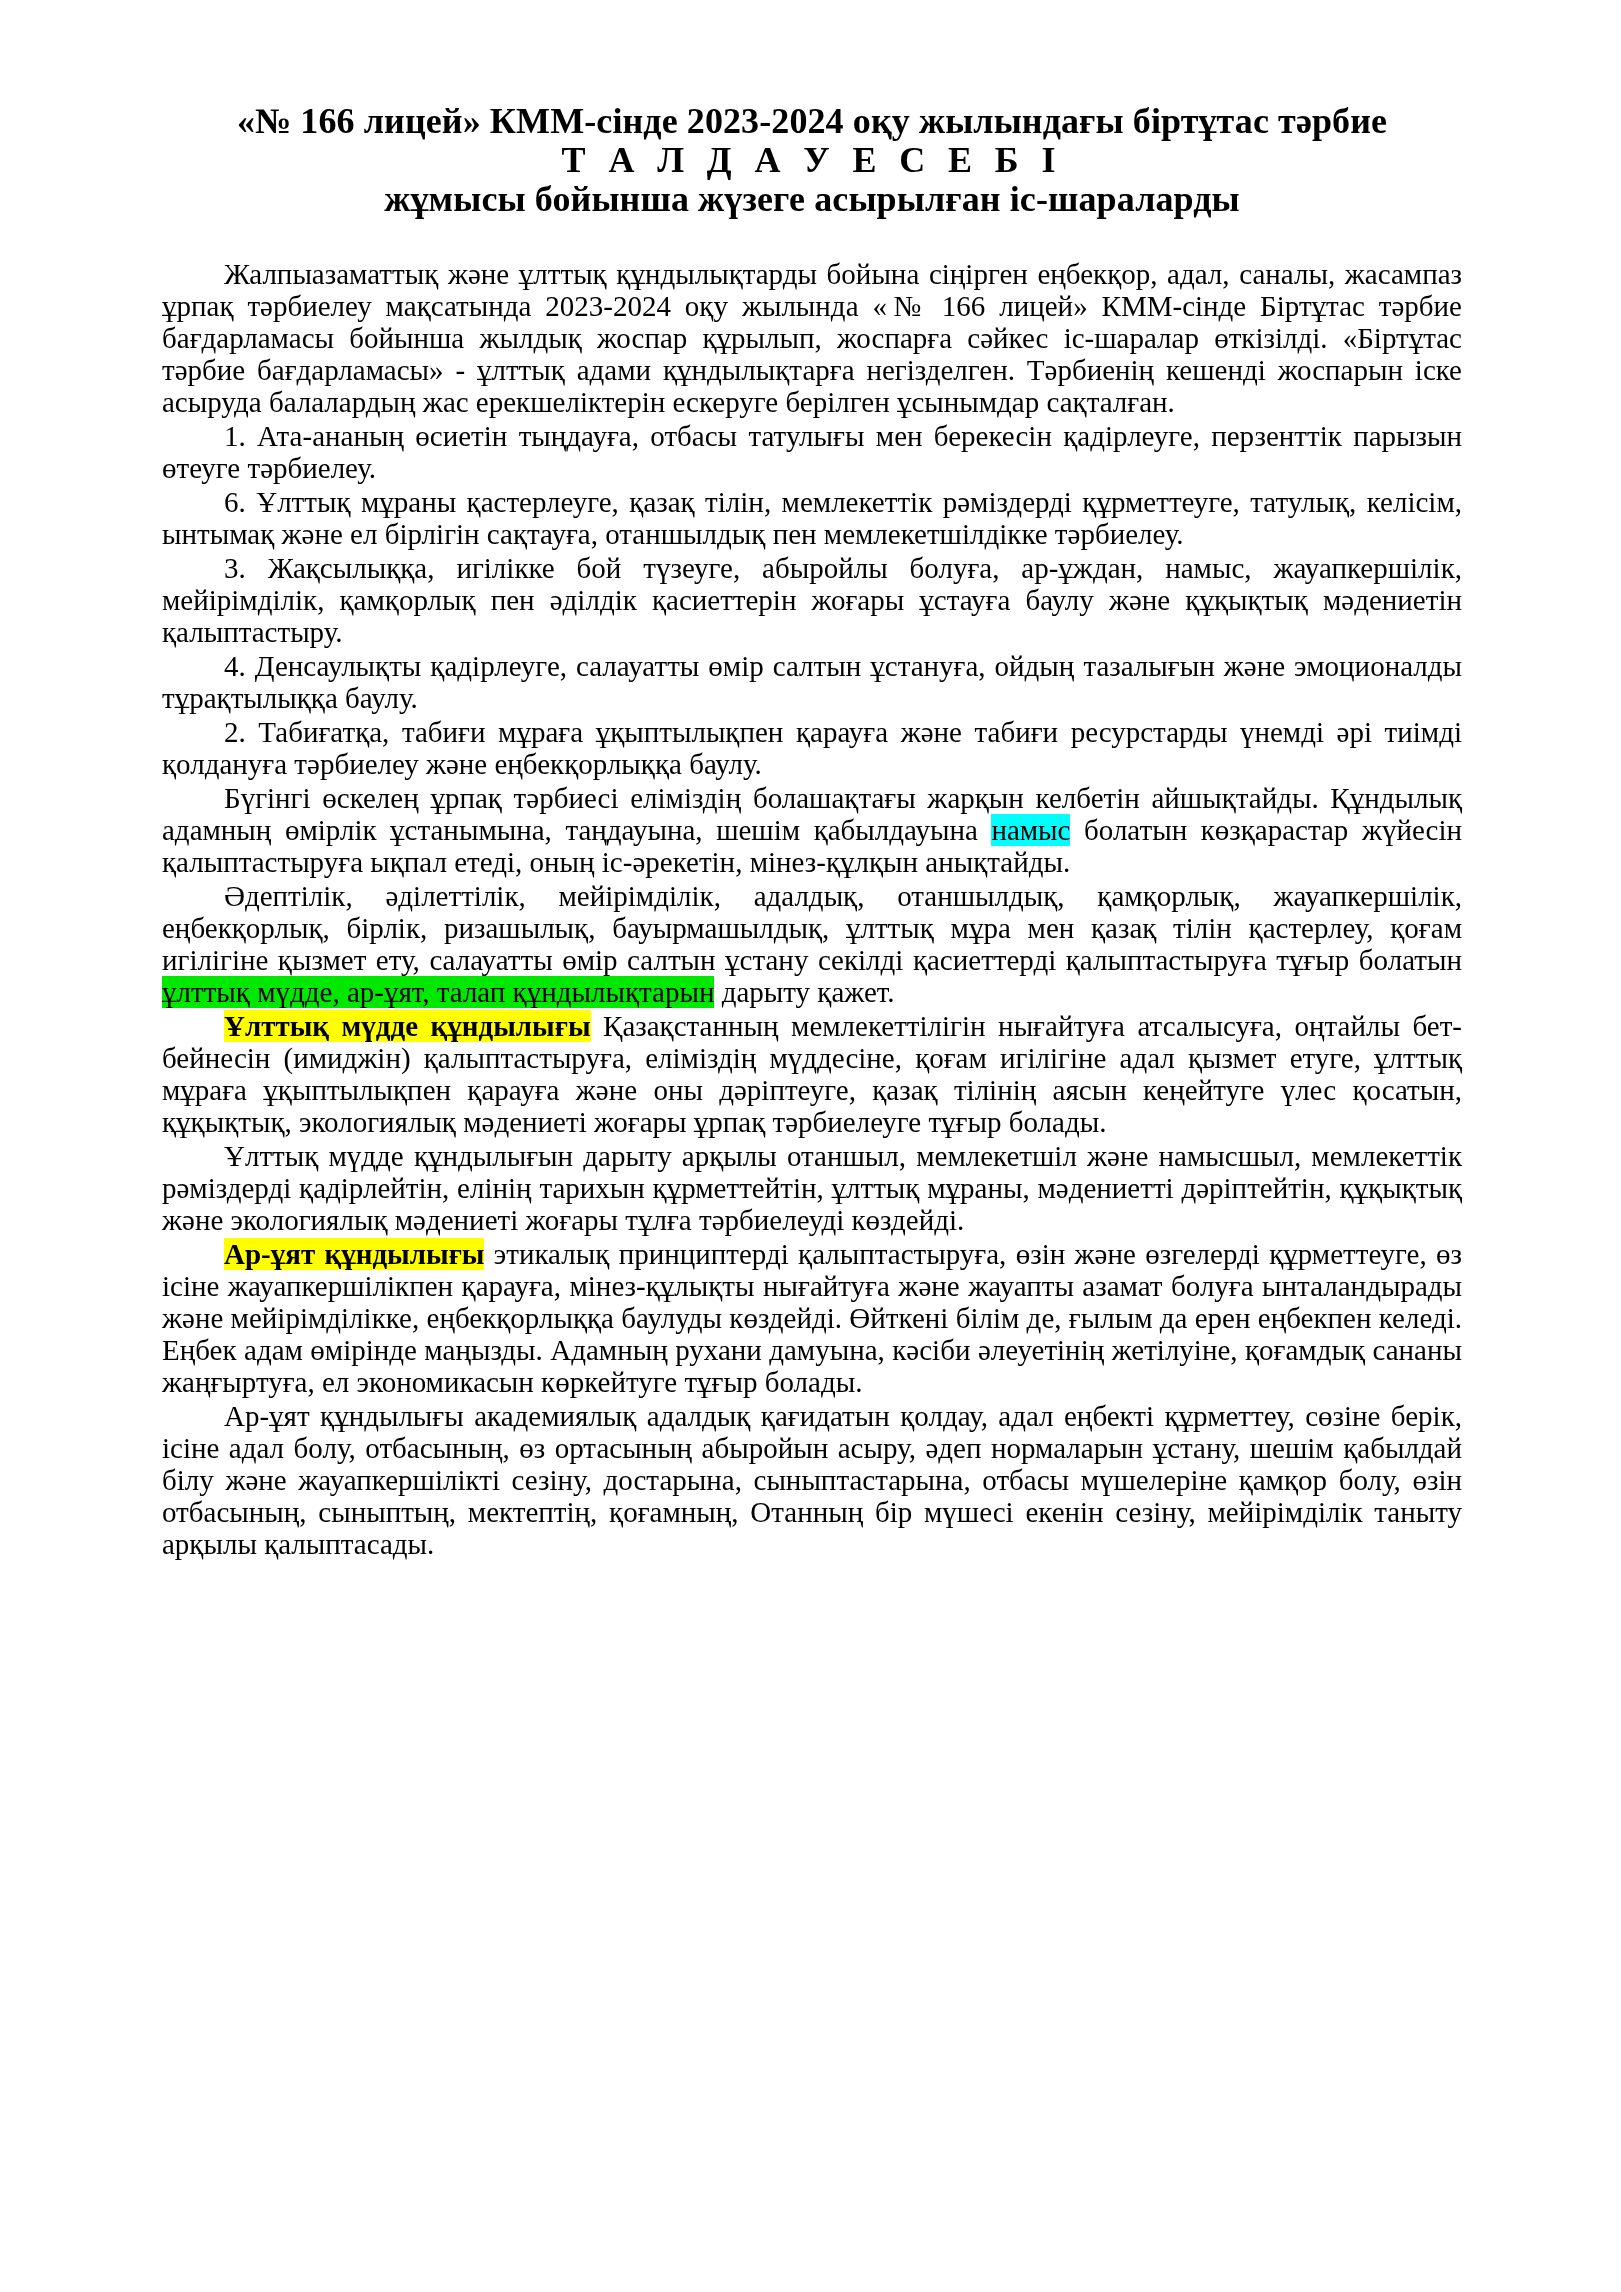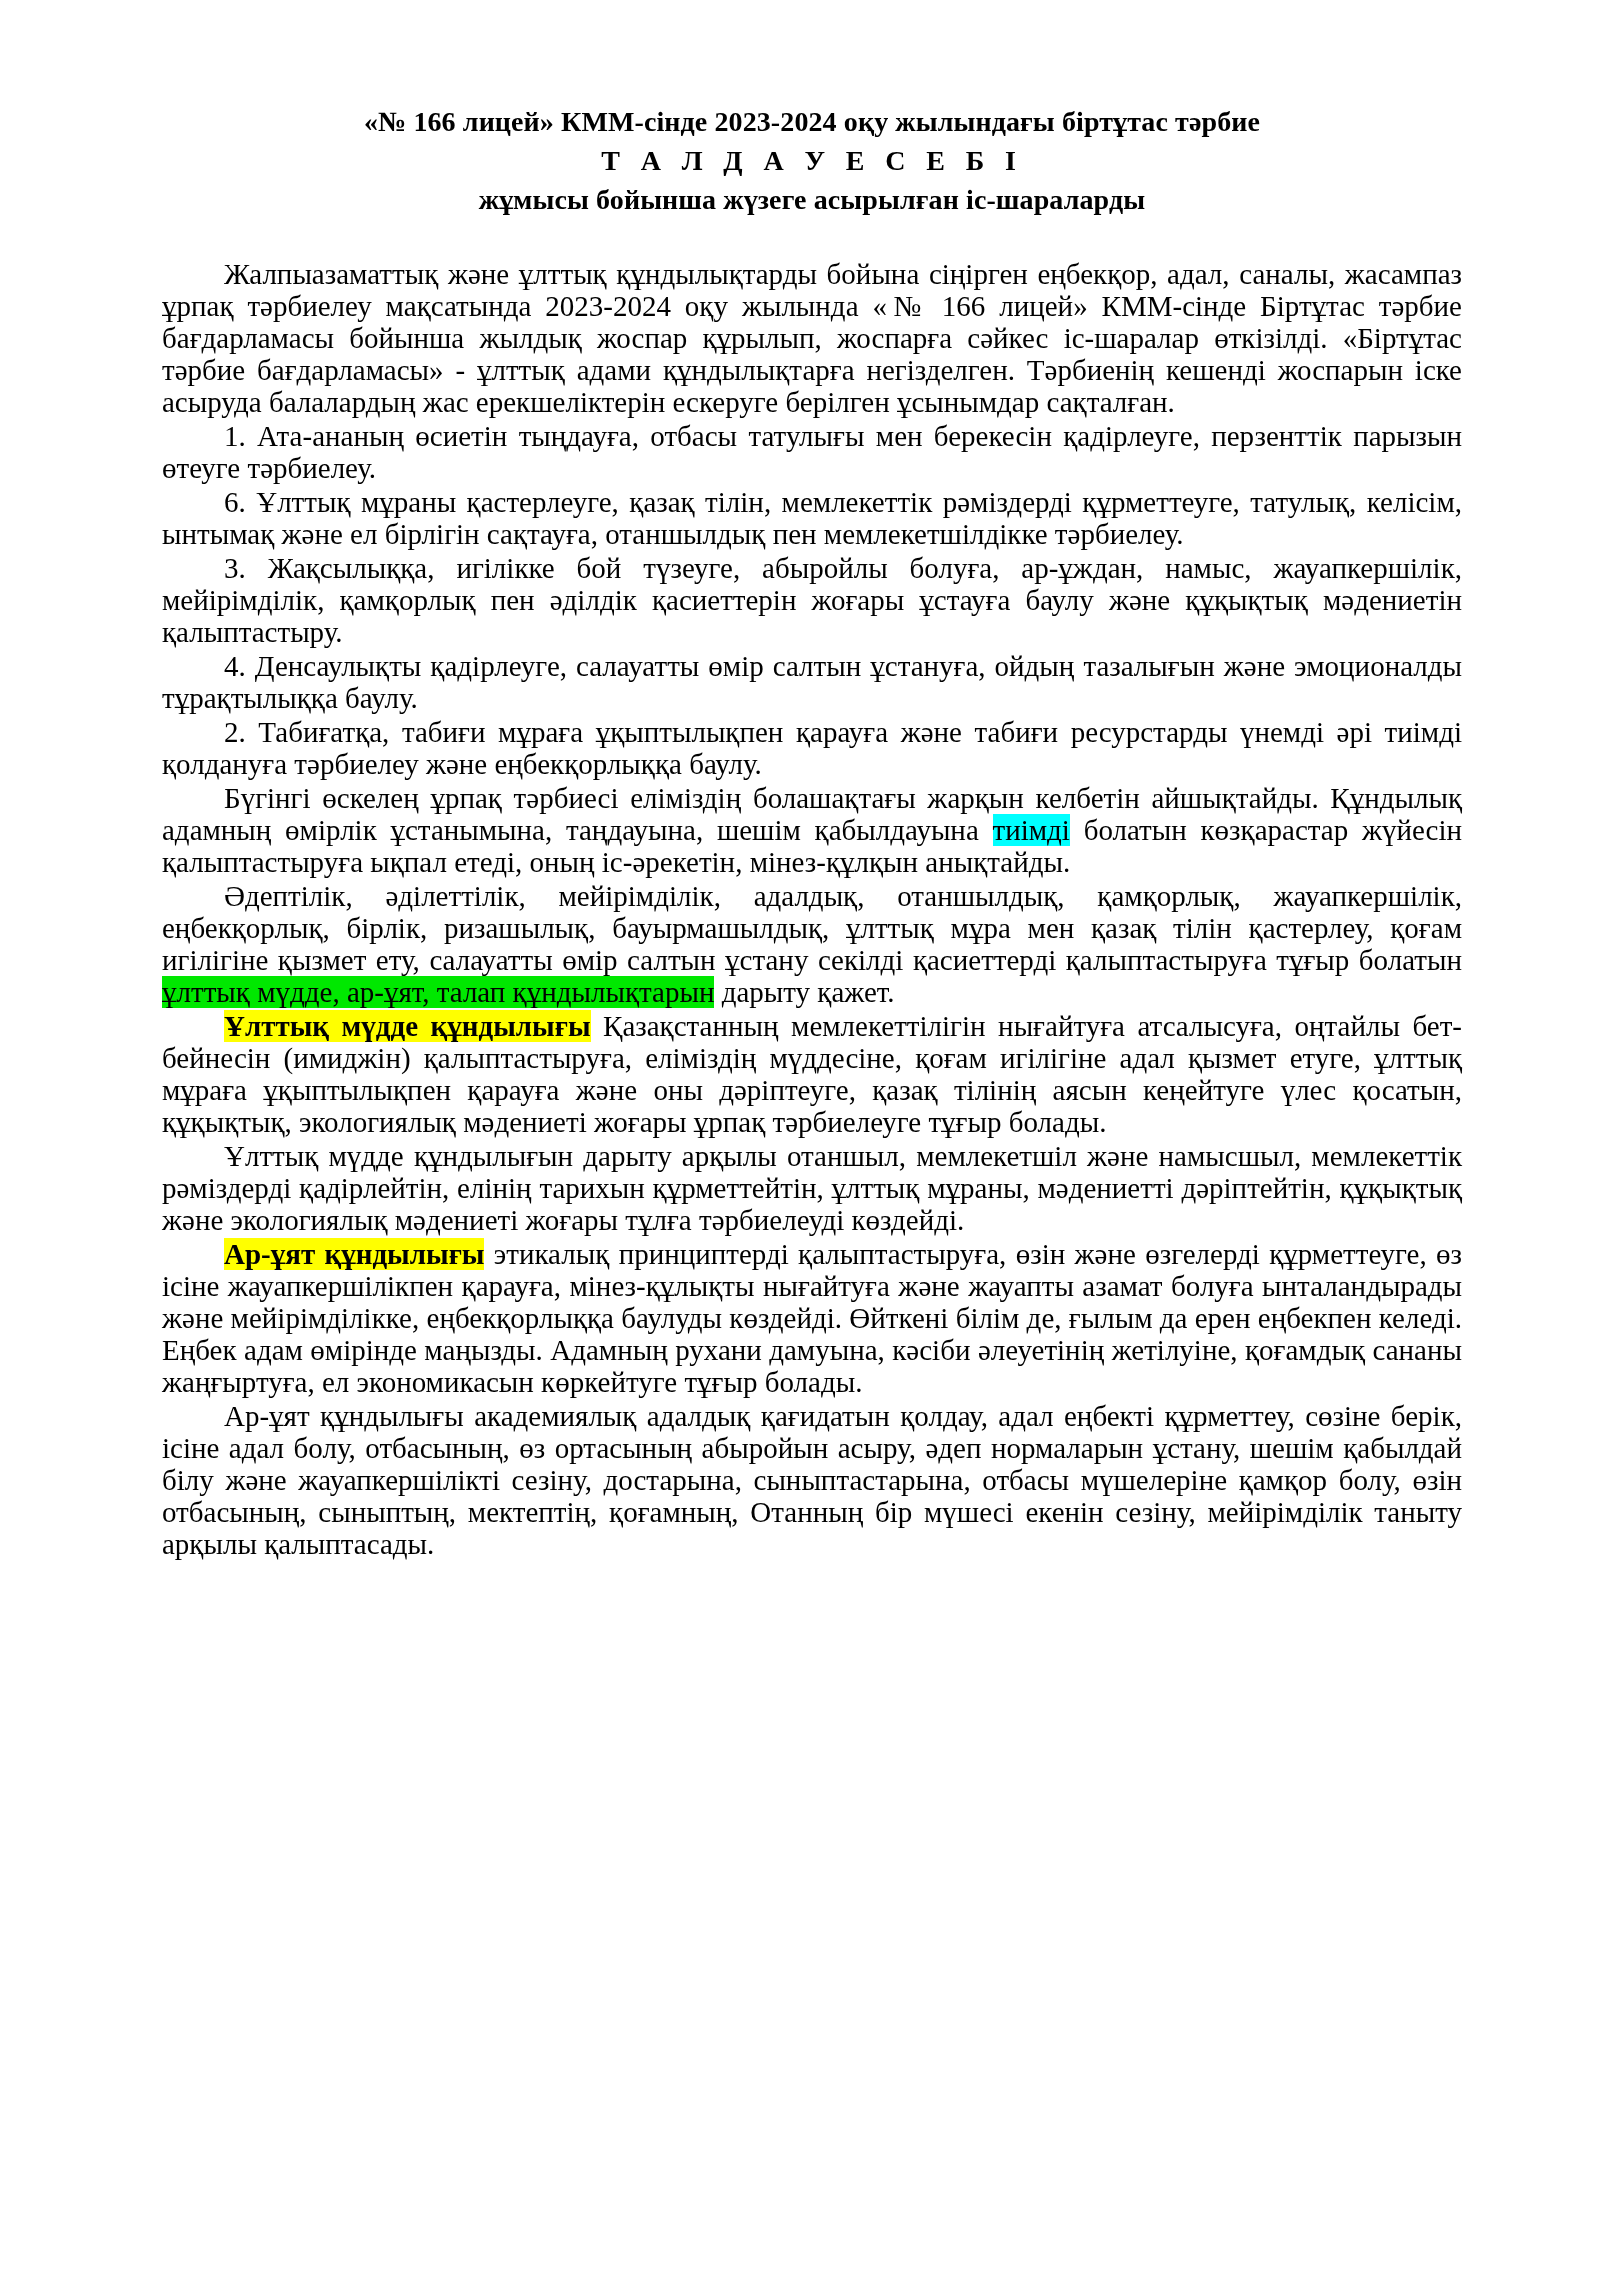--- a/index.html
+++ b/index.html
@@ -24,21 +24,21 @@
   }
   .content {
     position: absolute;
     left: 160px;
     top: 102px;
     width: 1304px;
   }
   .doc-title {
     text-align: center;
     font-weight: bold;
-    font-size: 28px;
+    font-size: 36px;
     line-height: 39px;
     margin: 0 0 0 0;
     letter-spacing: 0.1px;
   }
   .doc-title .tline {
     display: block;
   }
   .doc-title .tline.t1 {
     padding: 0 35px;
   }
@@ -80,21 +80,21 @@
       <span class="tline t2">жұмысы бойынша жүзеге асырылған іс-шараларды</span>
     </div>
 
     <div class="body-text" id="body-root">
         <p class="para"><span>Жалпыазаматтық және ұлттық құндылықтарды бойына сіңірген еңбекқор, адал, саналы, жасампаз ұрпақ тәрбиелеу мақсатында 2023-2024 оқу жылында «№ 166 лицей» КММ-сінде Біртұтас тәрбие бағдарламасы бойынша жылдық жоспар құрылып, жоспарға сәйкес іс-шаралар өткізілді. «Біртұтас тәрбие бағдарламасы» - ұлттық адами құндылықтарға негізделген. Тәрбиенің кешенді жоспарын іске асыруда балалардың жас ерекшеліктерін ескеруге берілген ұсынымдар сақталған.</span></p>
         <p class="para"><span>1.  Ата-ананың өсиетін тыңдауға, отбасы татулығы мен берекесін қадірлеуге, перзенттік парызын өтеуге тәрбиелеу.</span></p>
         <p class="para"><span>6. Ұлттық мұраны қастерлеуге, қазақ тілін, мемлекеттік рәміздерді құрметтеуге, татулық, келісім, ынтымақ және ел бірлігін сақтауға, отаншылдық пен мемлекетшілдікке тәрбиелеу.</span></p>
         <p class="para"><span>3. Жақсылыққа, игілікке бой түзеуге, абыройлы болуға, ар-ұждан, намыс, жауапкершілік, мейірімділік, қамқорлық пен әділдік қасиеттерін жоғары ұстауға баулу және құқықтық мәдениетін қалыптастыру.</span></p>
         <p class="para"><span>4. Денсаулықты қадірлеуге, салауатты өмір салтын ұстануға, ойдың тазалығын және эмоционалды тұрақтылыққа баулу.</span></p>
         <p class="para"><span>2.  Табиғатқа, табиғи мұраға ұқыптылықпен қарауға және табиғи ресурстарды үнемді әрі тиімді қолдануға тәрбиелеу және еңбекқорлыққа баулу.</span></p>
-        <p class="para"><span>Бүгінгі өскелең ұрпақ тәрбиесі еліміздің болашақтағы жарқын келбетін айшықтайды. Құндылық адамның өмірлік ұстанымына, таңдауына, шешім қабылдауына </span><span class="hl-cyan">тиімді</span><span> болатын көзқарастар жүйесін қалыптастыруға ықпал етеді, оның іс-әрекетін, мінез-құлқын анықтайды.</span></p>
+        <p class="para"><span>Бүгінгі өскелең ұрпақ тәрбиесі еліміздің болашақтағы жарқын келбетін айшықтайды. Құндылық адамның өмірлік ұстанымына, таңдауына, шешім қабылдауына </span><span class="hl-cyan">намыс</span><span> болатын көзқарастар жүйесін қалыптастыруға ықпал етеді, оның іс-әрекетін, мінез-құлқын анықтайды.</span></p>
         <p class="para"><span>Әдептілік, әділеттілік, мейірімділік, адалдық, отаншылдық, қамқорлық, жауапкершілік, еңбекқорлық, бірлік, ризашылық, бауырмашылдық, ұлттық мұра мен қазақ тілін қастерлеу, қоғам игілігіне қызмет ету, салауатты өмір салтын ұстану секілді қасиеттерді қалыптастыруға тұғыр болатын </span><span class="hl-green">ұлттық мүдде, ар-ұят, талап құндылықтарын</span><span> дарыту қажет.</span></p>
         <p class="para"><span class="hl-yellow">Ұлттық мүдде құндылығы</span><span> Қазақстанның мемлекеттілігін нығайтуға атсалысуға, оңтайлы бет-бейнесін (имиджін) қалыптастыруға, еліміздің мүддесіне, қоғам игілігіне адал қызмет етуге, ұлттық мұраға ұқыптылықпен қарауға және оны дәріптеуге, қазақ тілінің аясын кеңейтуге үлес қосатын, құқықтық, экологиялық мәдениеті жоғары ұрпақ  тәрбиелеуге тұғыр болады.</span></p>
         <p class="para"><span>Ұлттық мүдде құндылығын дарыту арқылы отаншыл, мемлекетшіл және намысшыл, мемлекеттік рәміздерді қадірлейтін, елінің тарихын құрметтейтін, ұлттық мұраны, мәдениетті дәріптейтін, құқықтық және экологиялық мәдениеті жоғары тұлға тәрбиелеуді көздейді.</span></p>
         <p class="para"><span class="hl-yellow">Ар-ұят құндылығы</span><span> этикалық принциптерді қалыптастыруға, өзін және өзгелерді құрметтеуге, өз ісіне жауапкершілікпен қарауға, мінез-құлықты нығайтуға және жауапты азамат болуға ынталандырады және мейірімділікке, еңбекқорлыққа баулуды көздейді. Өйткені білім де, ғылым да ерен еңбекпен келеді. Еңбек адам өмірінде маңызды. Адамның рухани дамуына, кәсіби әлеуетінің жетілуіне, қоғамдық сананы жаңғыртуға, ел экономикасын көркейтуге тұғыр болады.</span></p>
         <p class="para"><span>Ар-ұят құндылығы академиялық адалдық қағидатын қолдау, адал еңбекті құрметтеу, сөзіне берік, ісіне адал болу, отбасының, өз ортасының абыройын асыру, әдеп нормаларын ұстану, шешім қабылдай білу және жауапкершілікті сезіну, достарына, сыныптастарына, отбасы мүшелеріне қамқор болу, өзін отбасының, сыныптың, мектептің, қоғамның, Отанның бір мүшесі екенін сезіну, мейірімділік таныту арқылы қалыптасады.</span></p>
       </div>
 
   </div>
 </div>
 

